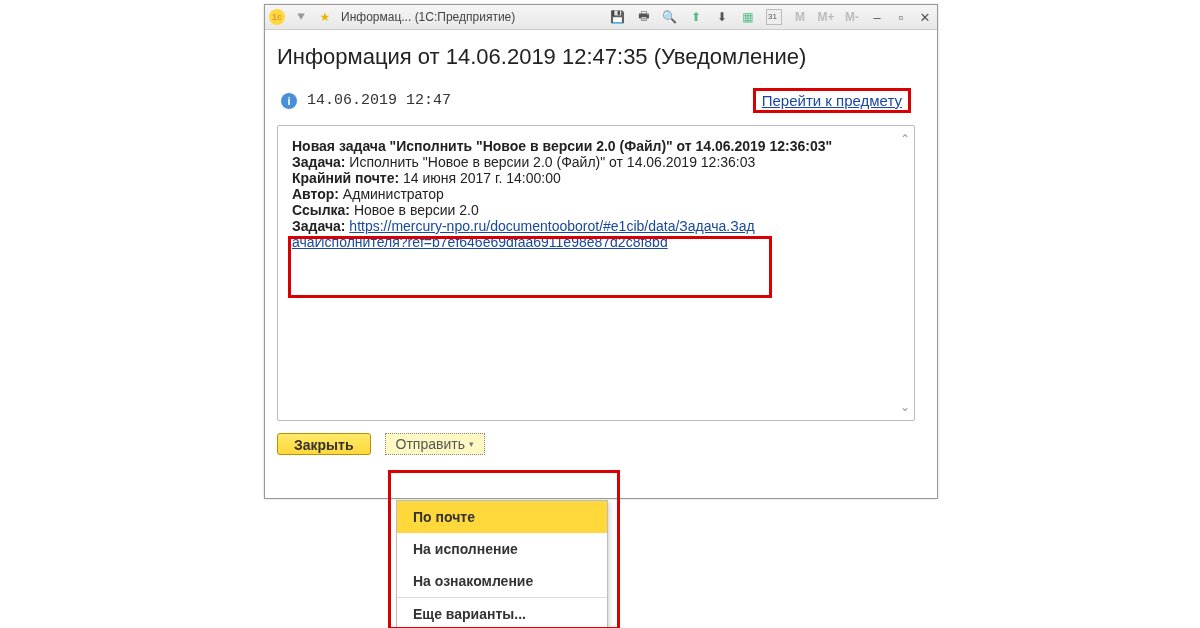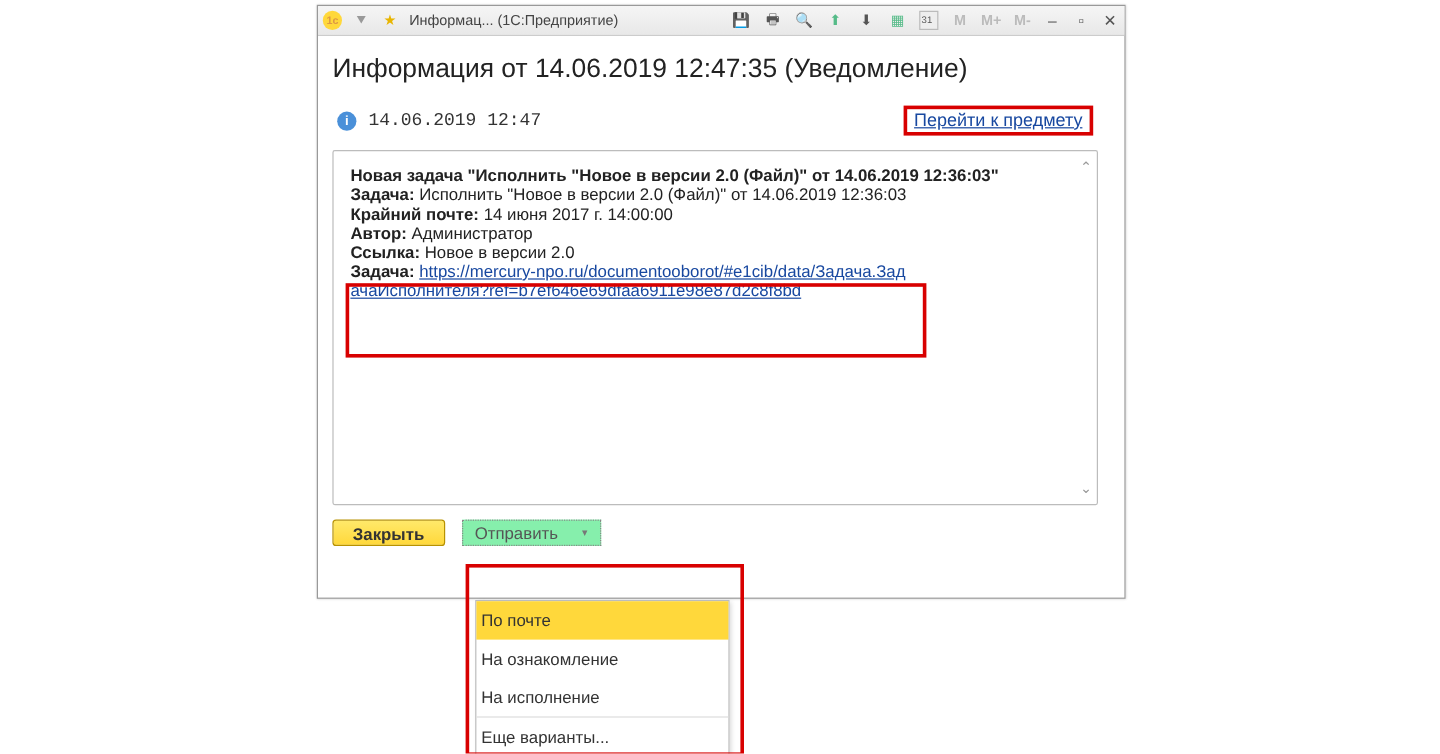--- a/index.html
+++ b/index.html
@@ -123,38 +123,39 @@
     font-weight: bold;
     color:#333;
     border-radius: 3px;
     height: 22px;
   }
   .btn-send {
     border: 1px dotted #888;
     padding: 3px 10px;
     font-size: 14px;
     color:#555;
-    background:#86efac;
+    background:#fef9c3;
     height: 22px;
-    display:flex; align-items:center; gap:20px;
+    display:flex; align-items:center; gap:4px;
   }
   .btn-send .caret { font-size: 9px; color:#777; }
   .dropdown {
     position: absolute;
     left: 396px;
     top: 500px;
     width: 210px;
     border: 1px solid #bcbcbc;
     background: #fff;
     box-shadow: 2px 2px 4px rgba(0,0,0,0.15);
     font-size: 14px;
   }
   .dropdown-item {
-    padding: 8px 4px;
+    padding: 8px 16px;
     color:#333;
+    font-weight:bold;
   }
   .dropdown-item.hover {
     background: #ffd83b;
   }
   .dropdown-sep {
     border-top: 1px solid #ddd;
   }
   .highlight-menu {
     position: absolute;
     left: 388px;
@@ -221,19 +222,19 @@
       <button class="btn-send">
         <span>Отправить</span>
         <span class="caret">▾</span>
       </button>
     </div>
   </div>
 </div>
 
 <div class="dropdown">
   <div class="dropdown-item hover">По почте</div>
+  <div class="dropdown-item">На исполнение</div>
   <div class="dropdown-item">На ознакомление</div>
-  <div class="dropdown-item">На исполнение</div>
   <div class="dropdown-sep"></div>
   <div class="dropdown-item">Еще варианты...</div>
 </div>
 
 <div class="highlight-menu"></div>
 
 </body></html>

